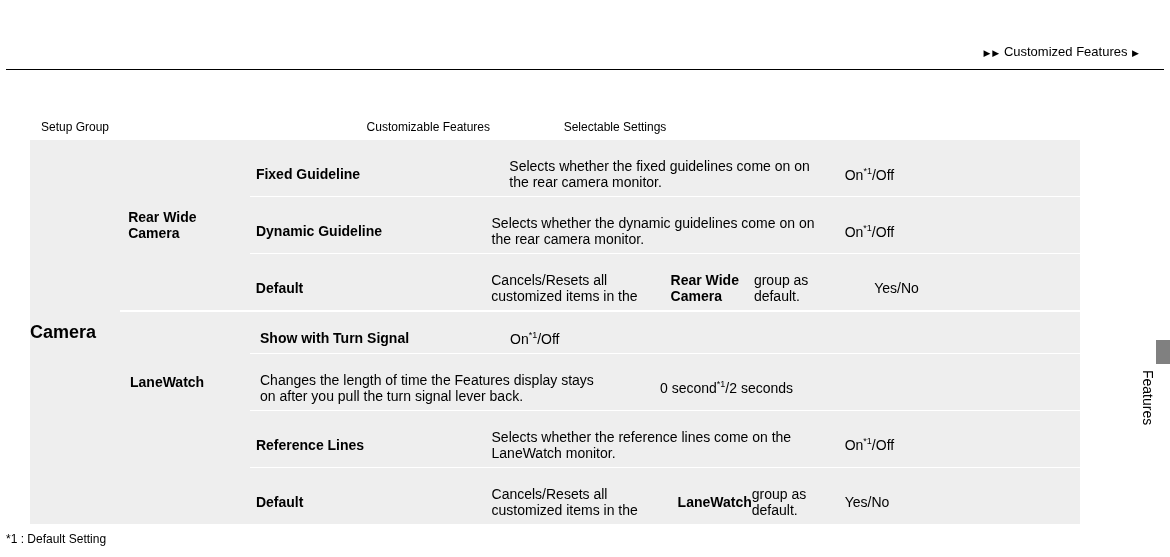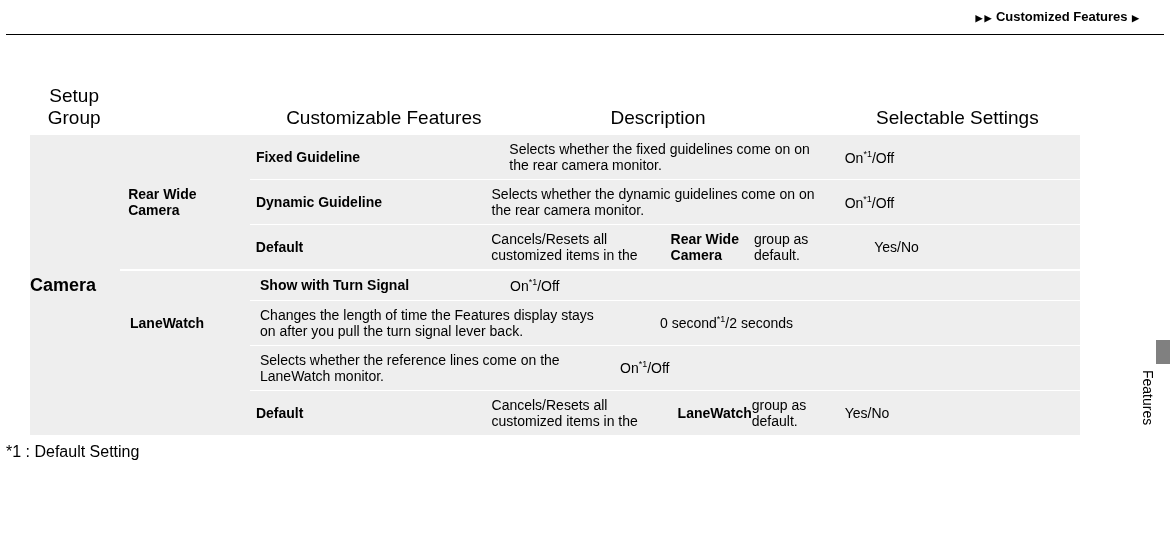--- a/index.html
+++ b/index.html
@@ -7,55 +7,57 @@
     margin: 0;
     padding: 0;
     font-family: Arial, Helvetica, sans-serif;
     font-size: 14px;
     color: #000;
     width: 1170px;
     position: relative;
   }
   .breadcrumb {
     text-align: right;
-    padding: 9px 30px 10px 0;
+    padding: 20px 30px 10px 0;
     font-size: 13px;
-    font-weight: 700;
+    font-weight: 400;
+    margin-top: 24px;
   }
   .tri { font-size: 9px; margin: 0 1px; }
   hr.rule {
     border: none;
     border-top: 1px solid #000;
     margin: 0 6px 0 6px;
   }
   .page {
     padding: 50px 30px 0 30px;
     width: 1110px;
     position: relative;
   }
   .col-headers {
     display: flex;
     align-items: flex-end;
     padding: 0 0 6px 0;
   }
-  .col-headers > div { text-align: center; font-size: 19px; }
+  .col-headers > div { text-align: center; font-size: 12px; }
   .w-setup   { width: 90px; }
   .w-sub     { width: 130px; }
   .w-feat    { width: 240px; }
   .w-desc    { width: 360px; }
   .w-sel     { width: 250px; }
   .band { background: #eeeeee; }
   .row {
     display: flex;
     align-items: stretch;
   }
   .cell {
     padding: 6px 10px;
     display: flex;
     align-items: center;
+    margin-top: 12px;
   }
   .feat { font-weight: bold; }
   .sep {
     height: 1px;
     margin-left: 220px; 
     background: #fff;
   }
   .group-sep {
     height: 2px;
     margin-left: 90px;
@@ -88,42 +90,41 @@
     background: #808080;
   }
   .side-text {
     position: absolute;
     right: 14px;
     top: 370px;
     writing-mode: vertical-rl;
     font-size: 14px;
   }
   .footnote {
-    font-size: 16px;
+    font-size: 12px;
     padding: 8px 6px;
   }
   sup.star { font-size: 9px; }
 </style>
 </head>
 <body>
 
 <div class="breadcrumb">
   <span class="tri">▶</span><span class="tri">▶</span>
   <span>Customized Features</span>
   <span class="tri">▶</span>
 </div>
 <hr class="rule">
 
 <div class="page">
 
   <div class="col-headers">
     <div class="w-setup">Setup Group</div>
     <div class="w-sub"></div>
     <div class="w-feat" style="text-align:right; padding-left:10px;">Customizable Features</div>
-    <div class="w-desc">Description</div>
     <div class="w-sel">Selectable Settings</div>
   </div>
 
   <div class="band">
 
     <div class="row">
       <div class="setup-label" rowspan="7" style="height:auto;"></div>
       <div class="sub-label" style="height:auto;"></div>
       <div class="cell w-feat feat">Fixed Guideline</div>
       <div class="cell w-desc desc" style="padding-left:28px;">Selects whether the fixed guidelines come on on the rear camera monitor.</div>
@@ -176,20 +177,21 @@
       <div class="cell w-desc desc">Changes the length of time the Features display stays on after you pull the turn signal lever back.</div>
       <div class="cell w-sel sel" style="padding-left:50px;text-align:center;">
         <span><span class="bold">0 second</span><sup class="star">*1</sup>/<span class="bold">2 seconds</span></span>
       </div>
     </div>
     <div class="sep"></div>
 
     <div class="row">
       <div class="setup-label"></div>
       <div class="sub-label"></div>
+      <div class="cell w-feat feat">Reference Lines</div>
       <div class="cell w-desc desc">Selects whether the reference lines come on the LaneWatch monitor.</div>
       <div class="cell w-sel sel">
         <span><span class="bold">On</span><sup class="star">*1</sup>/<span class="bold">Off</span></span>
       </div>
     </div>
     <div class="sep"></div>
 
     <div class="row">
       <div class="setup-label"></div>
       <div class="sub-label"></div>

